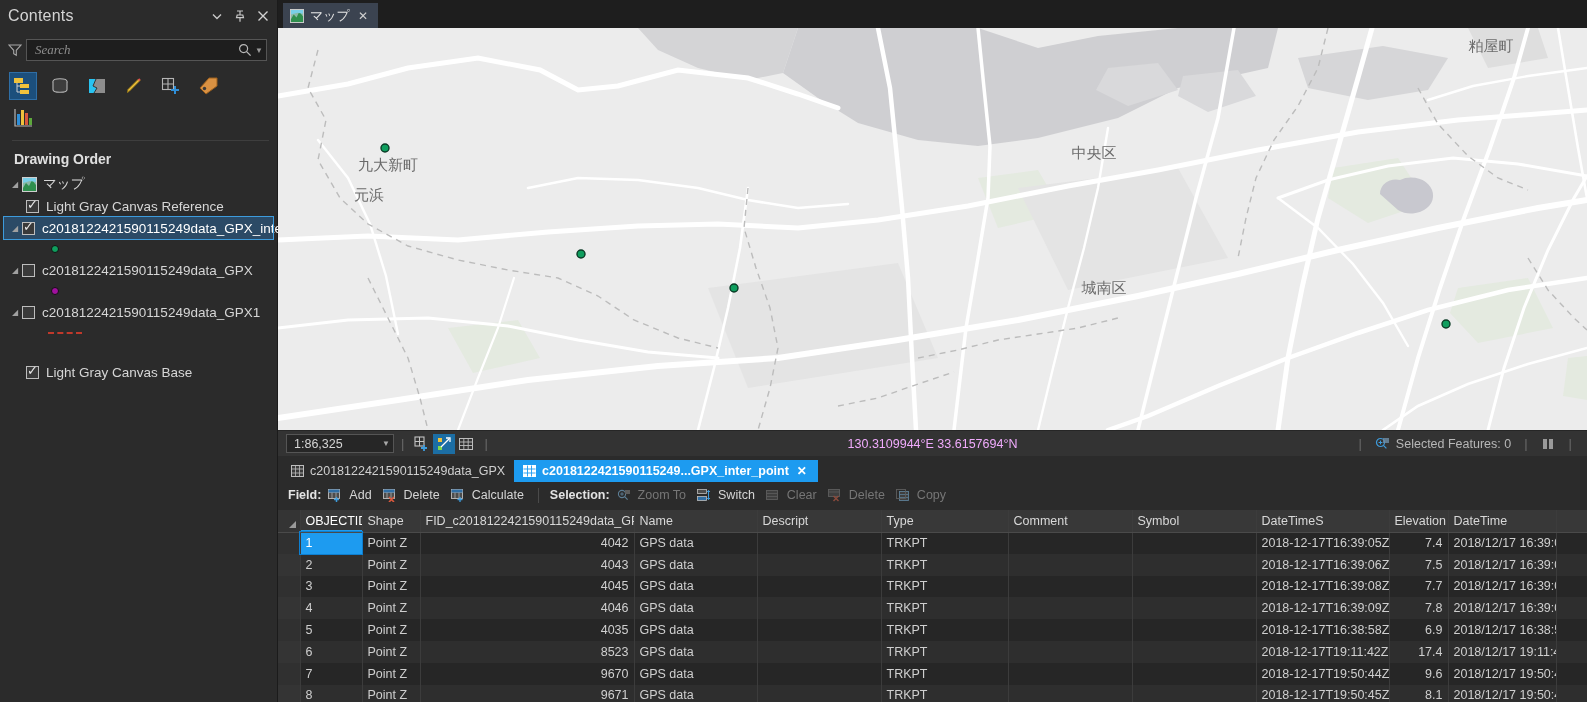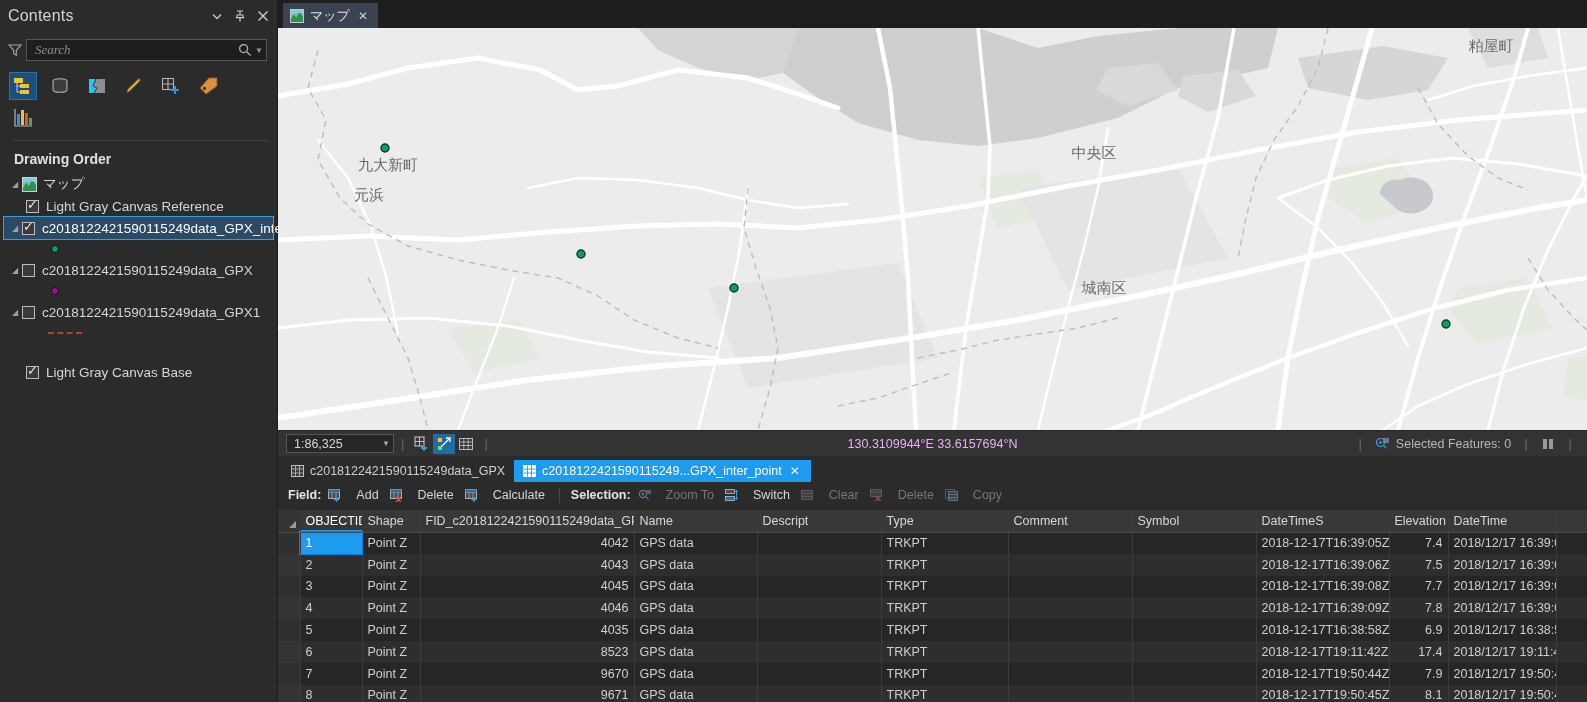--- a/index.html
+++ b/index.html
@@ -105,29 +105,29 @@
 
   
   #table-pane {
     position: absolute; left: 278px; top: 458px; width: 1309px; height: 244px; background: #2b2b2b;
   }
   #table-tabs { height: 24px; display: flex; align-items: flex-end; padding-left: 4px; background: #2b2b2b; }
   .tbl-tab {
     height: 22px; display: flex; align-items: center; gap: 6px; padding: 0 9px;
     font-size: 12.5px; color: #cfcfcf; cursor: pointer;
   }
-  .tbl-tab.active { background: #1d9bf0; color: #ffffff; }
+  .tbl-tab.active { background: #1d9bf0; color: #ffffff; font-weight: bold; }
   .tbl-tab.active .tab-close { color: #ffffff; }
 
   #tbl-toolbar {
     height: 22px; display: flex; align-items: center; padding-left: 10px; gap: 0px;
     color: #d5d5d5; font-size: 12.5px; background: #2b2b2b; margin-top: 2px;
   }
   .tb-group-label { font-weight: 600; color: #e3e3e3; margin-right: 7px; }
-  .tb-item { display: flex; align-items: center; gap: 14px; margin-right: 11px; cursor: pointer; color: #d5d5d5; }
+  .tb-item { display: flex; align-items: center; gap: 7px; margin-right: 11px; cursor: pointer; color: #d5d5d5; }
   .tb-item.disabled { color: #767676; cursor: default; }
   .tb-sep { width: 1px; height: 15px; background: #4a4a4a; margin: 0 11px 0 3px; }
 
   
   #grid { position: absolute; left: 0; top: 52px; width: 1309px; height: 192px; overflow: hidden; }
   table.attr { border-collapse: collapse; table-layout: fixed; width: 1309px; }
   table.attr th, table.attr td {
     font-size: 12.5px; color: #cfcfcf; font-weight: normal; text-align: left;
     padding: 0 5px; height: 21.8px; white-space: nowrap; overflow: hidden;
     border-right: 1px solid #3c3c3c;
@@ -700,21 +700,21 @@
               <td class="rowhdr"></td>
               <td>7</td>
               <td>Point Z</td>
               <td class="num">9670</td>
               <td>GPS data</td>
               <td></td>
               <td>TRKPT</td>
               <td></td>
               <td></td>
               <td>2018-12-17T19:50:44Z</td>
-              <td class="num">7.9</td>
+              <td class="num">9.6</td>
               <td>2018/12/17 19:50:44</td>
               <td></td>
             </tr>
             <tr class="even">
               <td class="rowhdr"></td>
               <td>8</td>
               <td>Point Z</td>
               <td class="num">9671</td>
               <td>GPS data</td>
               <td></td>

